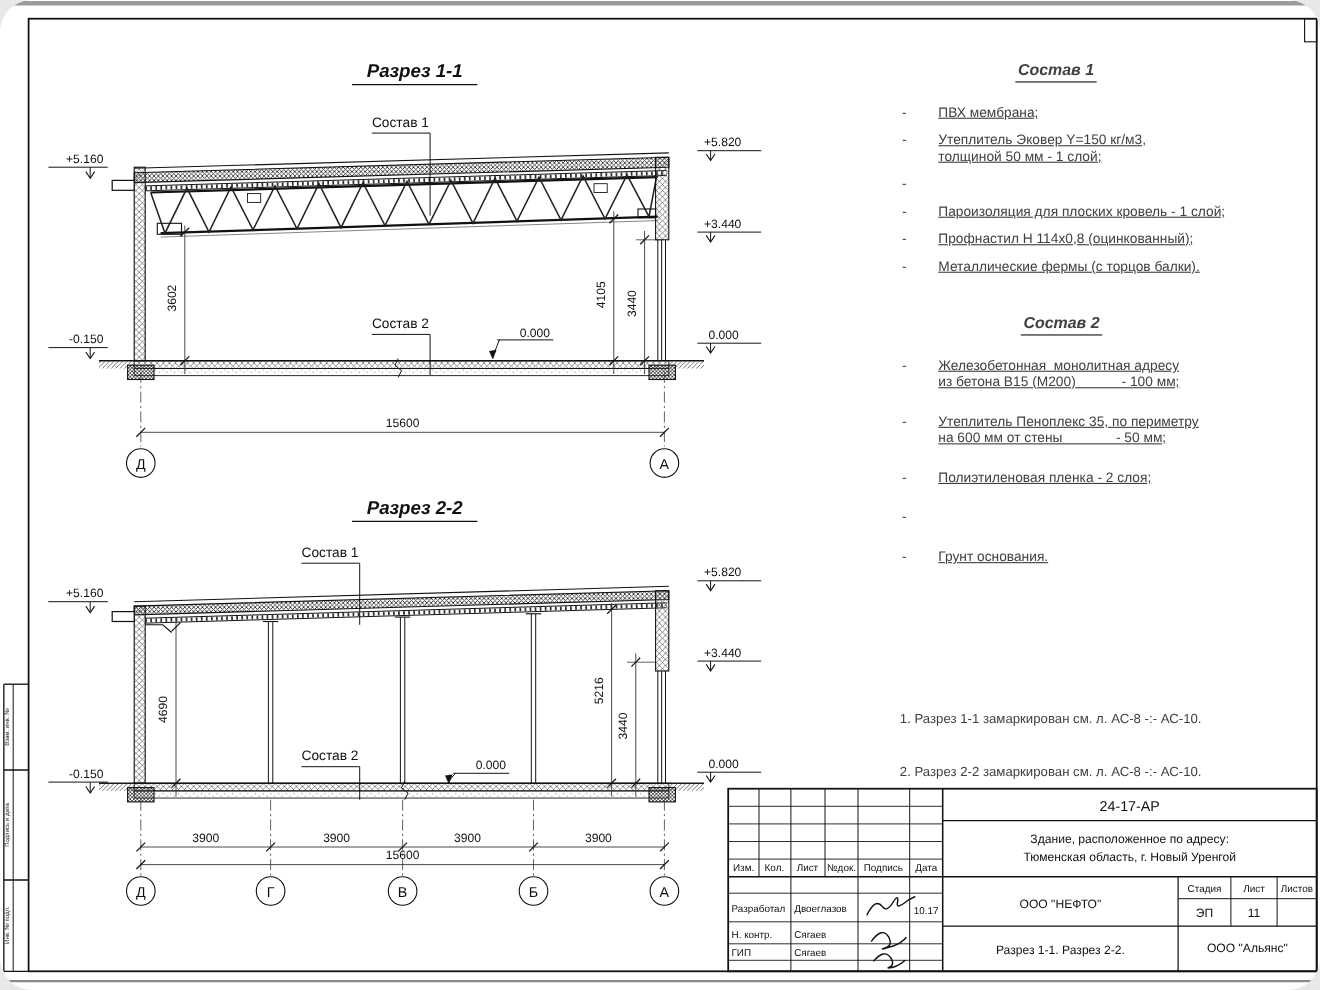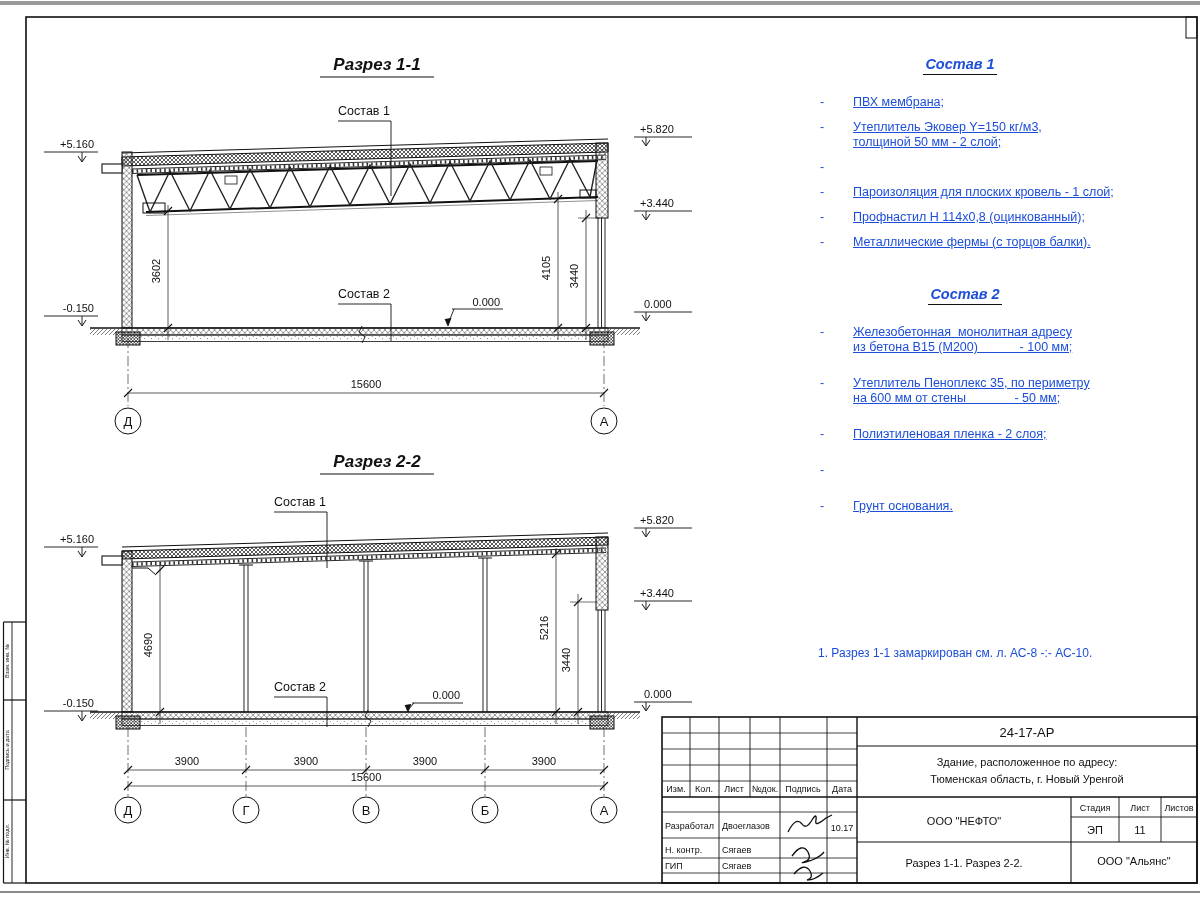--- a/index.html
+++ b/index.html
@@ -1,17 +1,17 @@
 <!DOCTYPE html>
 <html><head>
 <meta charset="utf-8">
 <style>
   html,body{margin:0;padding:0;background:#e8e8e8;}
   #sheet{position:relative;width:1200px;height:900px;background:#ffffff;overflow:hidden;
-         font-family:"Liberation Sans",sans-serif;color:#1d4ed8;}
+         font-family:"Liberation Sans",sans-serif;color:#404040;border-radius:29px;}
   svg{position:absolute;left:0;top:0;}
   svg text{font-family:"Liberation Sans",sans-serif;fill:#111;}
   .ttl{font-size:17px;font-style:italic;font-weight:bold;}
   .lbl{font-size:12.5px;}
   .dimt{font-size:11px;}
   .axt{font-size:13px;}
   .tb-s{font-size:9px;}
   .tb-m{font-size:11px;}
   .tb-l{font-size:13px;}
   .side-t{font-size:5.5px;fill:#222;}
@@ -404,21 +404,21 @@
     <div class="itm">
       <div class="dash">-</div>
       <div class="lines">
             <div>ПВХ мембрана;</div>
           </div>
     </div>
     <div class="itm">
       <div class="dash">-</div>
       <div class="lines">
             <div>Утеплитель Эковер Y=150 кг/м3,</div>
-            <div>толщиной 50 мм - 2 слой;</div>
+            <div>толщиной 50 мм - 1 слой;</div>
           </div>
     </div>
     <div class="itm">
       <div class="dash">-</div>
     </div>
     <div class="itm">
       <div class="dash">-</div>
       <div class="lines">
             <div>Пароизоляция для плоских кровель - 1 слой;</div>
           </div>
@@ -468,15 +468,16 @@
       <div class="dash">-</div>
       <div class="lines">
             <div>Грунт основания.</div>
           </div>
     </div>
   </div>
 </div>
 
 <div class="htm notes" style="left:818px;top:613px;">
   <div>1. Разрез 1-1 замаркирован см. л. АС-8 -:- АС-10.</div>
+  <div>2. Разрез 2-2 замаркирован см. л. АС-8 -:- АС-10.</div>
 </div>
 
 </div>
 
 </body></html>

